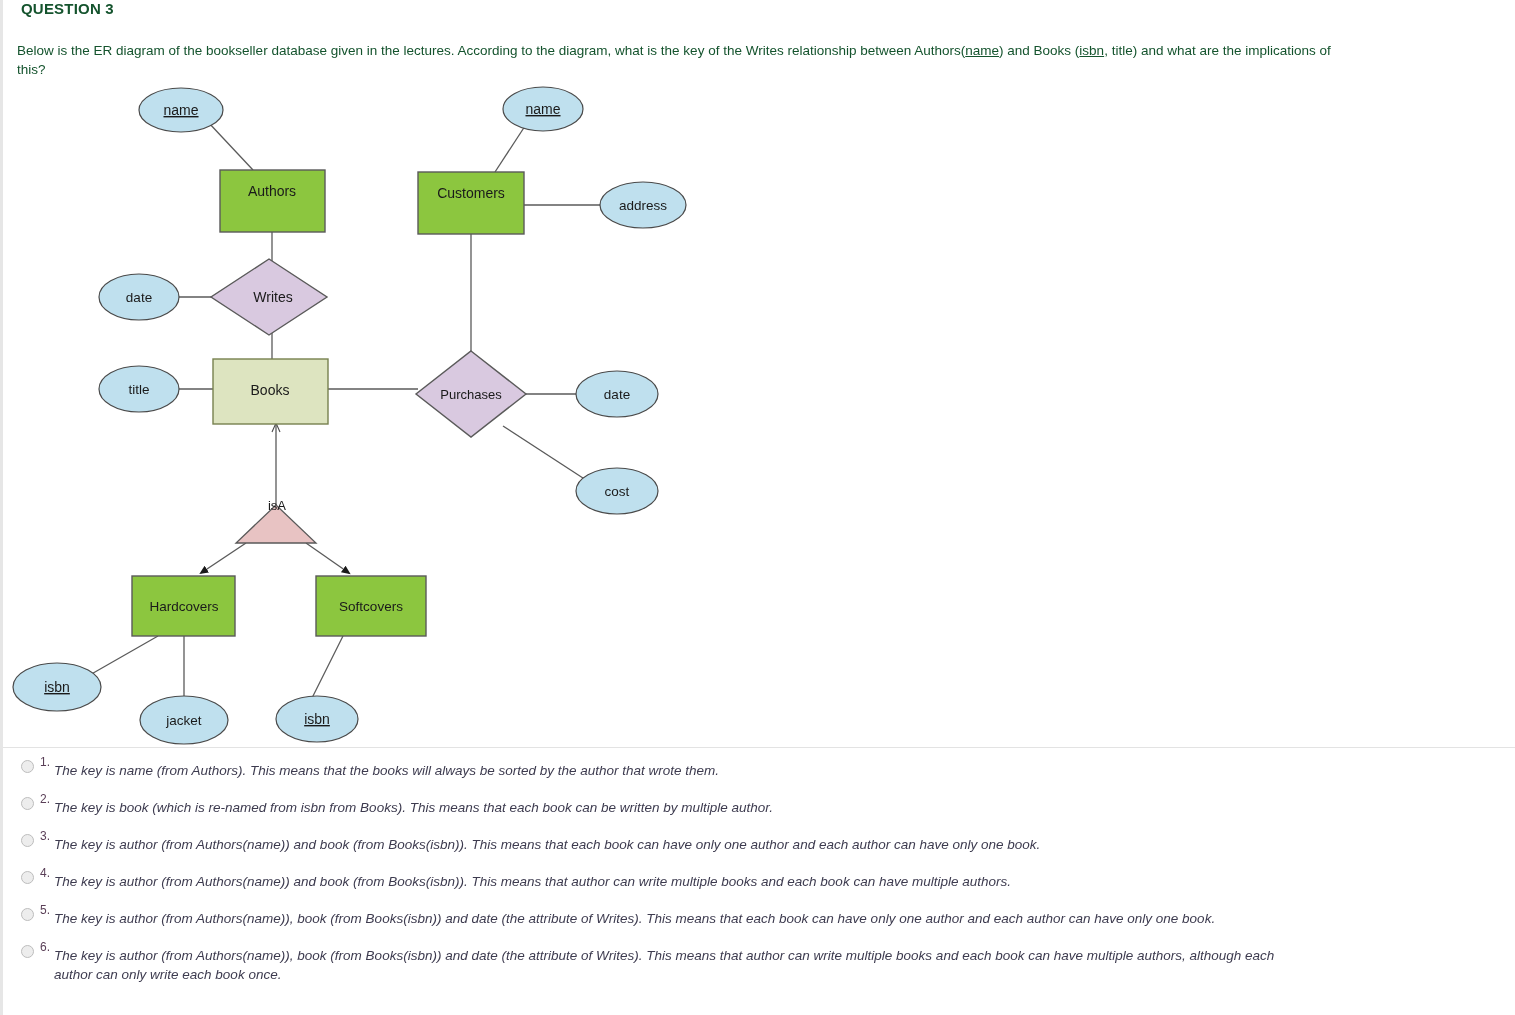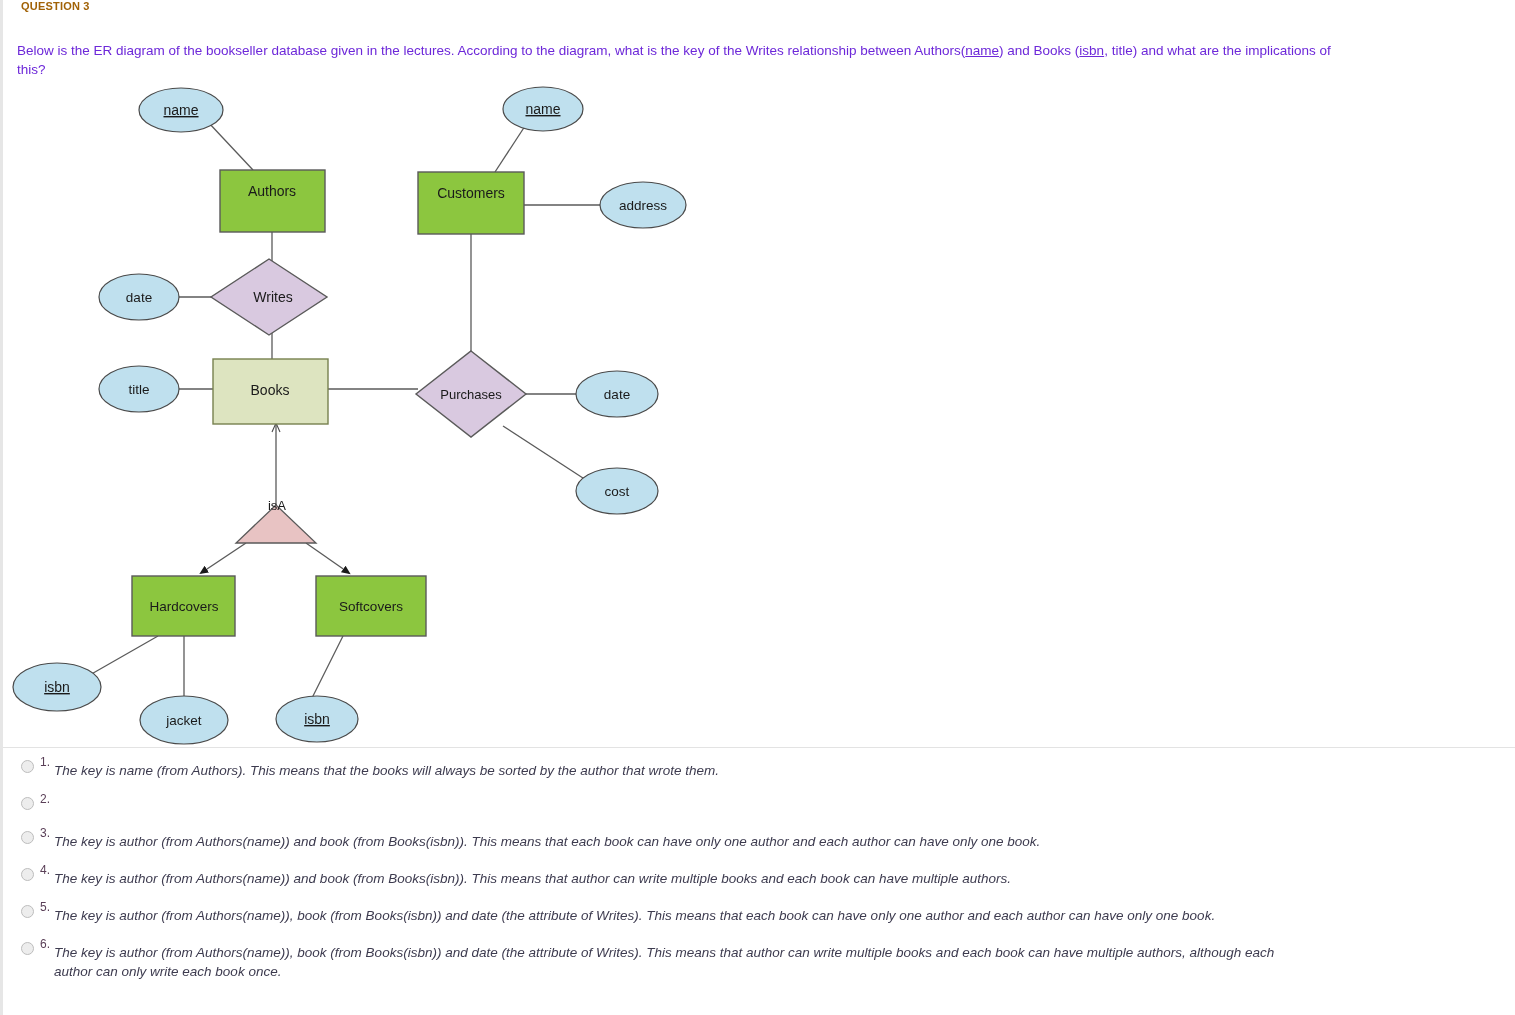--- a/index.html
+++ b/index.html
@@ -24,34 +24,34 @@
     height: 1015px;
     background: #ffffff;
     border-left: 3px solid #e6e6e6;
     box-sizing: border-box;
   }
 
   .q-header {
     position: absolute;
     left: 18px;
     top: 0px;
-    font-size: 11px;
+    font-size: 15px;
     font-weight: bold;
-    color: #a16207;
+    color: #14532d;
     letter-spacing: 0.2px;
   }
 
   .q-prompt {
     position: absolute;
     left: 14px;
     top: 41px;
     width: 1315px;
     font-size: 13.5px;
     line-height: 19px;
-    color: #6d28d9;
+    color: #14532d;
   }
   .q-prompt u { text-decoration: underline; }
 
   
   #er-diagram {
     position: absolute;
     left: 0px;
     top: 80px;
     width: 740px;
     height: 665px;
@@ -243,20 +243,21 @@
 
   <div id="options">
     <div class="opt-row">
       <span class="opt-radio"></span>
       <span class="opt-num">1.</span>
       <span class="opt-text">The key is name (from Authors). This means that the books will always be sorted by the author that wrote them.</span>
     </div>
     <div class="opt-row">
       <span class="opt-radio"></span>
       <span class="opt-num">2.</span>
+      <span class="opt-text">The key is book (which is re-named from isbn from Books). This means that each book can be written by multiple author.</span>
     </div>
     <div class="opt-row">
       <span class="opt-radio"></span>
       <span class="opt-num">3.</span>
       <span class="opt-text">The key is author (from Authors(name)) and book (from Books(isbn)). This means that each book can have only one author and each author can have only one book.</span>
     </div>
     <div class="opt-row">
       <span class="opt-radio"></span>
       <span class="opt-num">4.</span>
       <span class="opt-text">The key is author (from Authors(name)) and book (from Books(isbn)). This means that author can write multiple books and each book can have multiple authors.</span>

